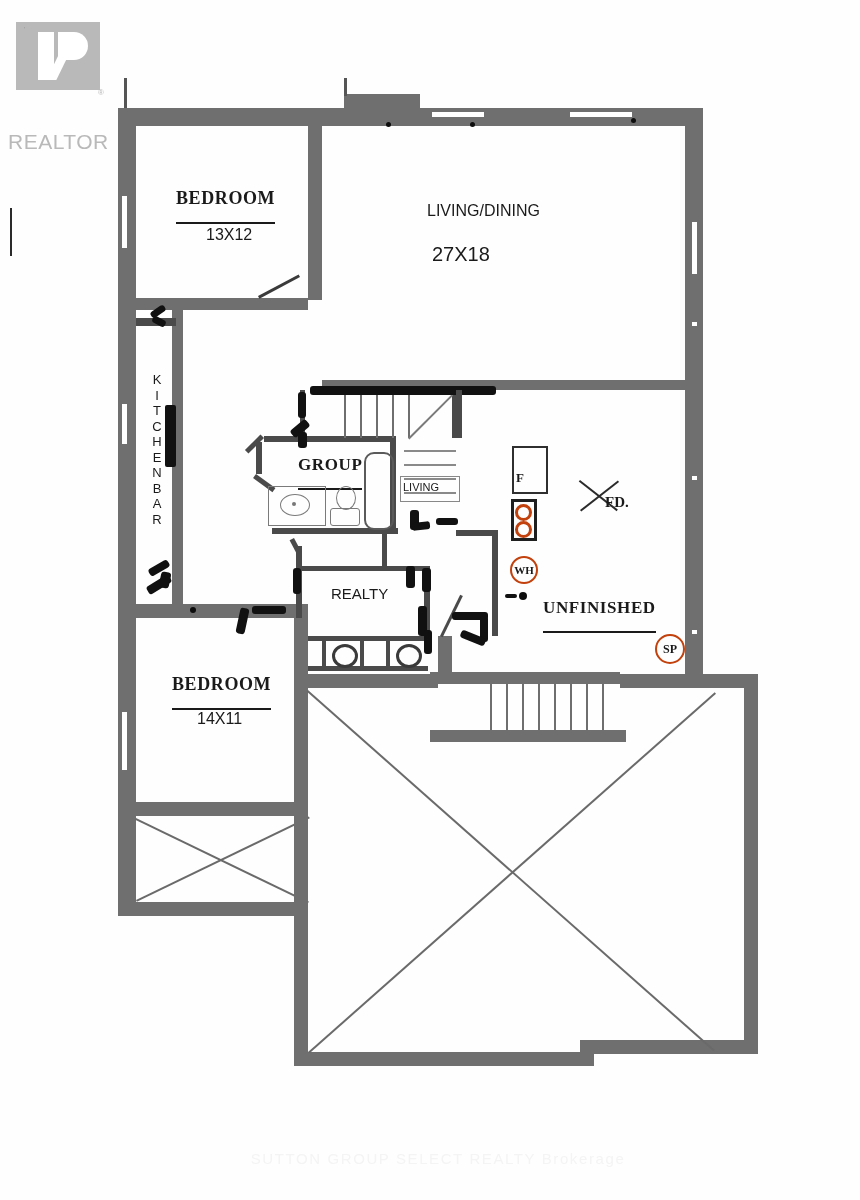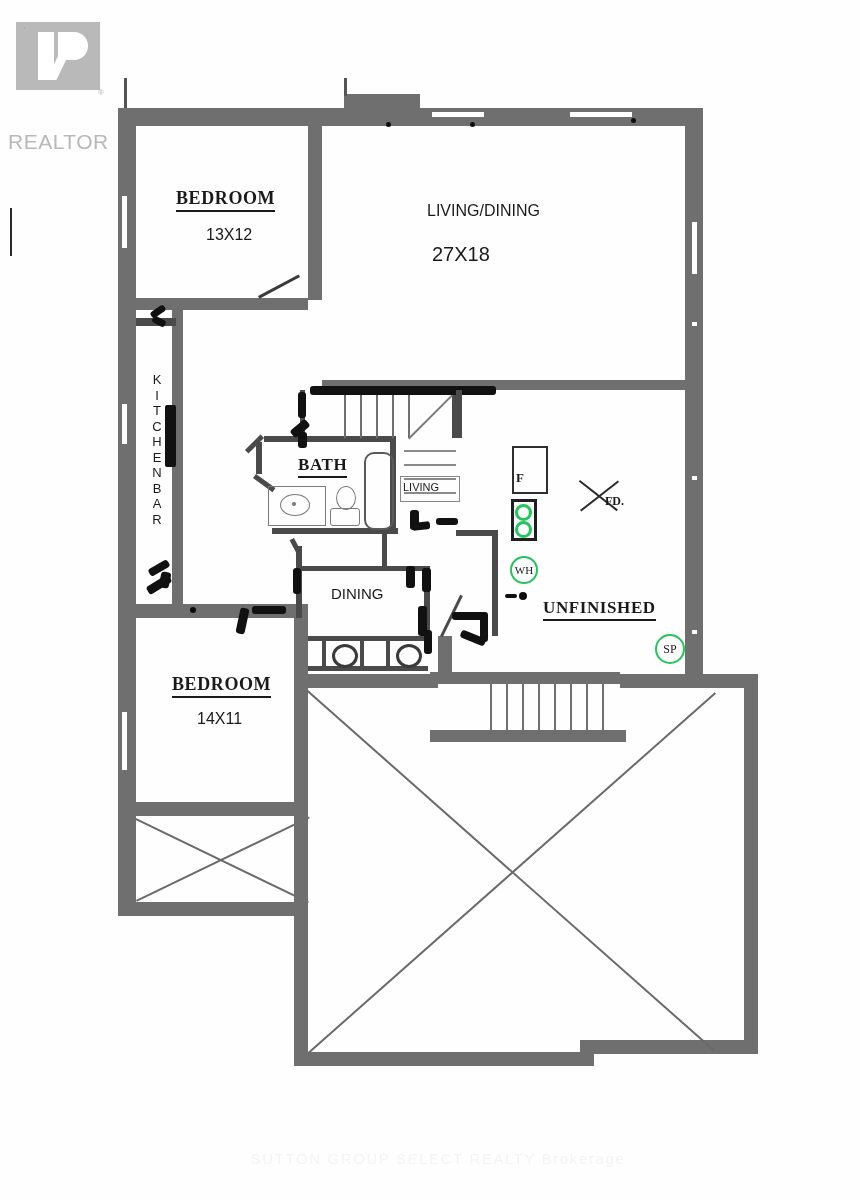--- a/index.html
+++ b/index.html
@@ -22,28 +22,28 @@
   #realtor .rreg{position:absolute;left:90px;top:66px;font-size:8px;color:#b9b9b9;}
   #realtor .rtick{position:absolute;left:16px;top:4px;font-size:7px;color:#9a9a9a;}
 
   
   .w{position:absolute;background:#6f6f6f;}            
   .wl{position:absolute;background:#4a4a4a;}         
   .white{position:absolute;background:#ffffff;}        
   .mk{position:absolute;background:#111111;border-radius:3px;} 
   .txt{position:absolute;color:#1a1a1a;white-space:nowrap;}
   .serif{font-family:"Liberation Serif",serif;font-weight:700;
-         letter-spacing:.6px;border-bottom:2px solid #1a1a1a;padding-bottom:1px;}
+         letter-spacing:.6px;border-bottom:2px solid #1a1a1a;padding-bottom:13px;}
   .sans{font-family:"Liberation Sans",sans-serif;font-weight:400;}
   .vstack{position:absolute;display:flex;flex-direction:column;align-items:center;
           font-family:"Liberation Sans",sans-serif;font-size:13px;line-height:15.5px;color:#1a1a1a;}
   .dot{position:absolute;background:#0d0d0d;border-radius:50%;}
-  .circ{position:absolute;border:2px solid #22c55e;border-radius:50%;
+  .circ{position:absolute;border:2px solid #c2410c;border-radius:50%;
         display:flex;align-items:center;justify-content:center;
-        font-family:"Liberation Serif",serif;font-weight:400;color:#1a1a1a;}
+        font-family:"Liberation Serif",serif;font-weight:700;color:#1a1a1a;}
   .rectln{position:absolute;border:2px solid #3a3a3a;}
   .thinrect{position:absolute;border:1.5px solid #7a7a7a;}
   .diag{position:absolute;background:#6a6a6a;transform-origin:0 0;height:2px;}
   .diagT{position:absolute;background:#2b2b2b;transform-origin:0 0;height:2px;}
   .tread{position:absolute;background:#6e6e6e;width:2px;}
   .treadH{position:absolute;background:#8a8a8a;height:2px;}
 
   #watermark{position:absolute;left:228px;top:1150px;width:420px;text-align:center;
              font-family:"Liberation Sans",sans-serif;font-size:15px;letter-spacing:1.6px;
              color:#f4f4f4;}
@@ -136,21 +136,21 @@
   <div class="mk" style="left:238px;top:608px;width:9px;height:26px;transform:rotate(12deg);"></div>
   <div class="mk" style="left:252px;top:606px;width:34px;height:8px;"></div>
 
   <div class="wl" style="left:264px;top:436px;width:126px;height:6px;"></div>
   <div class="wl" style="left:256px;top:442px;width:6px;height:32px;"></div>
   <div class="diag" style="left:264px;top:438px;width:22px;transform:rotate(135deg);background:#4a4a4a;height:5px;"></div>
   <div class="diag" style="left:256px;top:474px;width:24px;transform:rotate(36deg);background:#4a4a4a;height:5px;"></div>
   <div class="wl" style="left:272px;top:528px;width:126px;height:6px;"></div>
   <div class="wl" style="left:390px;top:436px;width:6px;height:98px;"></div>
 
-  <div class="txt serif" style="left:298px;top:455px;font-size:17px;">BATH</div>
+  <div class="txt serif" style="left:298px;top:455px;font-size:17px;">GROUP</div>
 
   <div class="thinrect" style="left:268px;top:486px;width:56px;height:38px;"></div>
   <div class="thinrect" style="left:280px;top:494px;width:28px;height:20px;border-radius:50%;"></div>
   <div class="dot" style="left:292px;top:502px;width:4px;height:4px;background:#777;"></div>
   <div class="thinrect" style="left:330px;top:508px;width:28px;height:16px;border-radius:3px;"></div>
   <div class="thinrect" style="left:336px;top:486px;width:18px;height:22px;border-radius:50%;"></div>
   <div class="rectln" style="left:364px;top:452px;width:26px;height:74px;border-radius:10px;border-color:#5a5a5a;"></div>
 
   <div class="wl" style="left:300px;top:390px;width:5px;height:48px;"></div>
   <div class="wl" style="left:452px;top:390px;width:5px;height:48px;"></div>
@@ -175,21 +175,21 @@
   <div class="mk" style="left:410px;top:510px;width:9px;height:20px;"></div>
   <div class="mk" style="left:412px;top:522px;width:18px;height:8px;transform:rotate(-6deg);"></div>
   <div class="mk" style="left:436px;top:518px;width:22px;height:7px;"></div>
 
   <div class="wl" style="left:296px;top:546px;width:6px;height:90px;"></div>
   <div class="wl" style="left:424px;top:566px;width:6px;height:70px;"></div>
   <div class="wl" style="left:302px;top:566px;width:122px;height:5px;"></div>
   <div class="diag" style="left:294px;top:538px;width:16px;transform:rotate(62deg);background:#4a4a4a;height:5px;"></div>
   <div class="wl" style="left:382px;top:532px;width:5px;height:36px;"></div>
 
-  <div class="txt sans" style="left:331px;top:585px;font-size:15px;">DINING</div>
+  <div class="txt sans" style="left:331px;top:585px;font-size:15px;">REALTY</div>
 
   <div class="mk" style="left:293px;top:568px;width:8px;height:26px;"></div>
   <div class="mk" style="left:422px;top:568px;width:9px;height:24px;"></div>
   <div class="mk" style="left:406px;top:566px;width:9px;height:22px;"></div>
   <div class="mk" style="left:418px;top:606px;width:9px;height:30px;"></div>
 
   <div class="wl" style="left:296px;top:636px;width:132px;height:5px;"></div>
   <div class="wl" style="left:296px;top:666px;width:132px;height:5px;"></div>
   <div class="wl" style="left:322px;top:638px;width:4px;height:30px;"></div>
   <div class="wl" style="left:360px;top:638px;width:4px;height:30px;"></div>
@@ -208,21 +208,21 @@
   <div class="txt" style="left:516px;top:470px;font-family:'Liberation Serif',serif;font-weight:700;font-size:13px;">F</div>
   <div class="rectln" style="left:511px;top:499px;width:20px;height:36px;border-color:#1f1f1f;border-width:3px;"></div>
   <div class="circ" style="left:515px;top:504px;width:11px;height:11px;border-width:3px;"></div>
   <div class="circ" style="left:515px;top:521px;width:11px;height:11px;border-width:3px;"></div>
   <div class="circ" style="left:510px;top:556px;width:24px;height:24px;font-size:11px;border-width:2.5px;">WH</div>
   <div class="dot" style="left:519px;top:592px;width:8px;height:8px;"></div>
   <div class="mk" style="left:505px;top:594px;width:12px;height:4px;"></div>
 
   <div class="diagT" style="left:580px;top:480px;width:48px;transform:rotate(38deg);"></div>
   <div class="diagT" style="left:580px;top:510px;width:48px;transform:rotate(-38deg);"></div>
-  <div class="txt" style="left:605px;top:494px;font-family:'Liberation Serif',serif;font-weight:700;font-size:12px;">FD.</div>
+  <div class="txt" style="left:605px;top:494px;font-family:'Liberation Serif',serif;font-weight:700;font-size:15px;">FD.</div>
 
   <div class="circ" style="left:655px;top:634px;width:26px;height:26px;font-size:12px;">SP</div>
 
   <div class="w" style="left:430px;top:672px;width:190px;height:12px;"></div>
   <div class="w" style="left:430px;top:730px;width:196px;height:12px;"></div>
   <div class="tread" style="left:490px;top:684px;height:46px;"></div>
   <div class="tread" style="left:506px;top:684px;height:46px;"></div>
   <div class="tread" style="left:522px;top:684px;height:46px;"></div>
   <div class="tread" style="left:538px;top:684px;height:46px;"></div>
   <div class="tread" style="left:554px;top:684px;height:46px;"></div>

